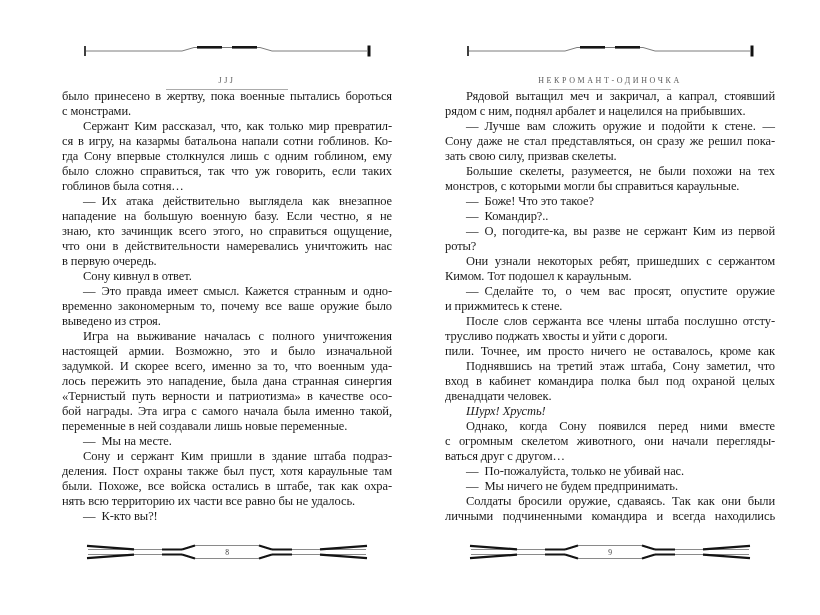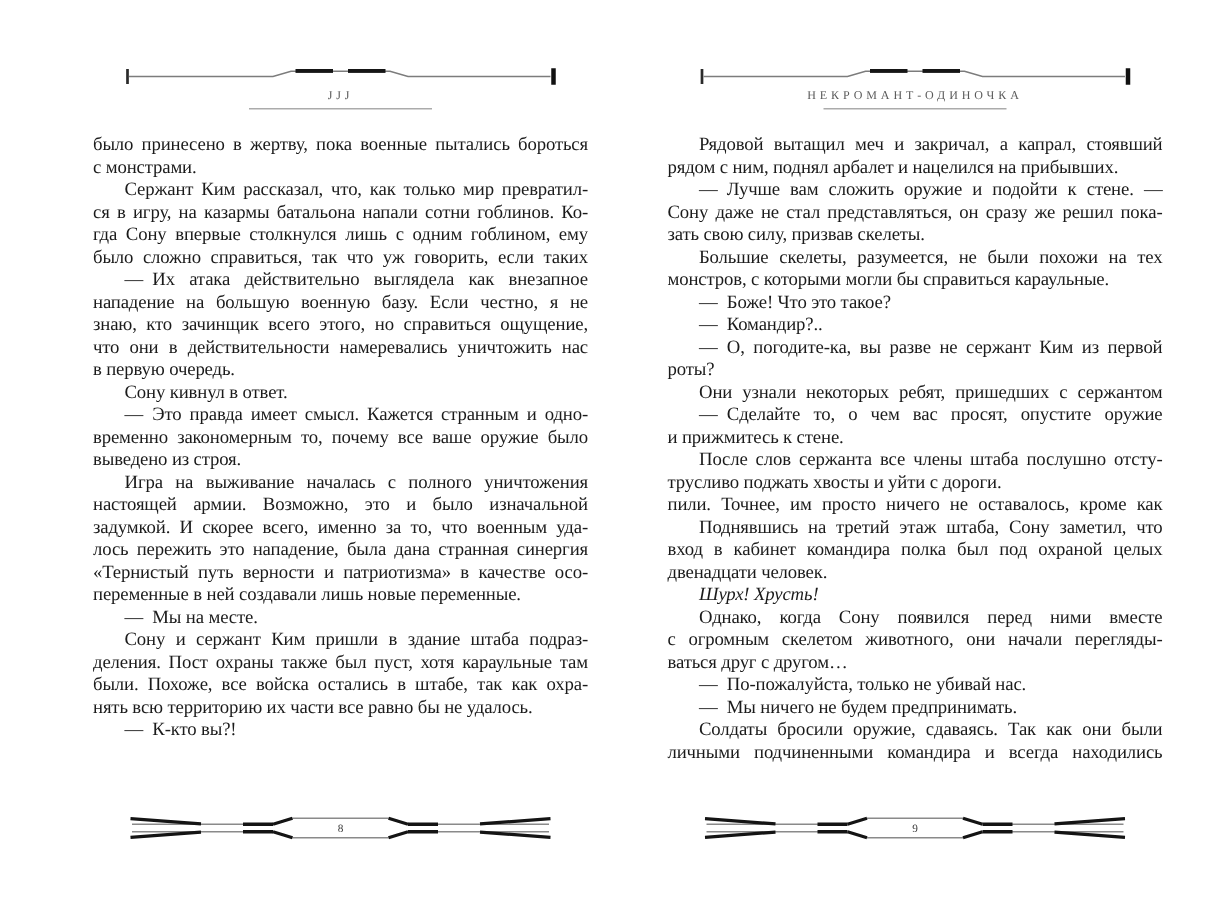--- a/index.html
+++ b/index.html
@@ -8,21 +8,21 @@
     font-family:"Liberation Serif","DejaVu Serif",serif;
   }
   .spread { position:relative; width:820px; height:615px; background:#ffffff; }
   .page { position:absolute; top:0; width:330px; height:615px; }
   .page-left  { left:62px; }
   .page-right { left:445px; }
 
   .page-header { position:absolute; top:44px; left:0; width:330px; text-align:center; }
   .rule-svg { display:block; margin:0 auto; }
   .header-title {
-    margin-top:1px; font-size:8px; letter-spacing:2.6px; color:#5b5b5b;
+    margin-top:18px; font-size:8px; letter-spacing:2.6px; color:#5b5b5b;
     text-transform:uppercase; white-space:nowrap;
   }
   .header-underline { width:122px; height:1px; background:#ababab; margin:4px auto 0; }
 
   .page-body {
     position:absolute; top:89px; left:0; width:330px;
     font-size:12.5px; line-height:15px; color:#1b1b1b; letter-spacing:-0.1px;
   }
   .line { height:15px; text-align:justify; white-space:normal; }
   .line.just { text-align-last:justify; }
@@ -52,34 +52,36 @@
       <div class="header-underline"></div>
     </div>
 
     <div class="page-body">
         <div class="line just">было принесено в жертву, пока военные пытались бороться</div>
         <div class="line">с монстрами.</div>
         <div class="line ind just">Сержант Ким рассказал, что, как только мир превратил-</div>
         <div class="line just">ся в игру, на казармы батальона напали сотни гоблинов. Ко-</div>
         <div class="line just">гда Сону впервые столкнулся лишь с одним гоблином, ему</div>
         <div class="line just">было сложно справиться, так что уж говорить, если таких</div>
+        <div class="line">гоблинов была сотня…</div>
         <div class="line ind just">— Их атака действительно выглядела как внезапное</div>
         <div class="line just">нападение на большую военную базу. Если честно, я не</div>
         <div class="line just">знаю, кто зачинщик всего этого, но справиться ощущение,</div>
         <div class="line just">что они в действительности намеревались уничтожить нас</div>
         <div class="line">в первую очередь.</div>
         <div class="line ind">Сону кивнул в ответ.</div>
         <div class="line ind just">— Это правда имеет смысл. Кажется странным и одно-</div>
         <div class="line just">временно закономерным то, почему все ваше оружие было</div>
         <div class="line">выведено из строя.</div>
         <div class="line ind just">Игра на выживание началась с полного уничтожения</div>
         <div class="line just">настоящей армии. Возможно, это и было изначальной</div>
         <div class="line just">задумкой. И скорее всего, именно за то, что военным уда-</div>
         <div class="line just">лось пережить это нападение, была дана странная синергия</div>
         <div class="line just">«Тернистый путь верности и патриотизма» в качестве осо-</div>
+        <div class="line just">бой награды. Эта игра с самого начала была именно такой,</div>
         <div class="line">переменные в ней создавали лишь новые переменные.</div>
         <div class="line ind">— Мы на месте.</div>
         <div class="line ind just">Сону и сержант Ким пришли в здание штаба подраз-</div>
         <div class="line just">деления. Пост охраны также был пуст, хотя караульные там</div>
         <div class="line just">были. Похоже, все войска остались в штабе, так как охра-</div>
         <div class="line">нять всю территорию их части все равно бы не удалось.</div>
         <div class="line ind">— К-кто вы?!</div>
       </div>
 
     <div class="page-footer">
@@ -113,20 +115,21 @@
         <div class="line ind just">— Лучше вам сложить оружие и подойти к стене. —</div>
         <div class="line just">Сону даже не стал представляться, он сразу же решил пока-</div>
         <div class="line">зать свою силу, призвав скелеты.</div>
         <div class="line ind just">Большие скелеты, разумеется, не были похожи на тех</div>
         <div class="line">монстров, с которыми могли бы справиться караульные.</div>
         <div class="line ind">— Боже! Что это такое?</div>
         <div class="line ind">— Командир?..</div>
         <div class="line ind just">— О, погодите-ка, вы разве не сержант Ким из первой</div>
         <div class="line">роты?</div>
         <div class="line ind just">Они узнали некоторых ребят, пришедших с сержантом</div>
+        <div class="line">Кимом. Тот подошел к караульным.</div>
         <div class="line ind just">— Сделайте то, о чем вас просят, опустите оружие</div>
         <div class="line">и прижмитесь к стене.</div>
         <div class="line ind just">После слов сержанта все члены штаба послушно отсту-</div>
         <div class="line">трусливо поджать хвосты и уйти с дороги.</div>
         <div class="line just">пили. Точнее, им просто ничего не оставалось, кроме как</div>
         <div class="line ind just">Поднявшись на третий этаж штаба, Сону заметил, что</div>
         <div class="line just">вход в кабинет командира полка был под охраной целых</div>
         <div class="line">двенадцати человек.</div>
         <div class="line ind ital">Шурх! Хрусть!</div>
         <div class="line ind just">Однако, когда Сону появился перед ними вместе</div>

